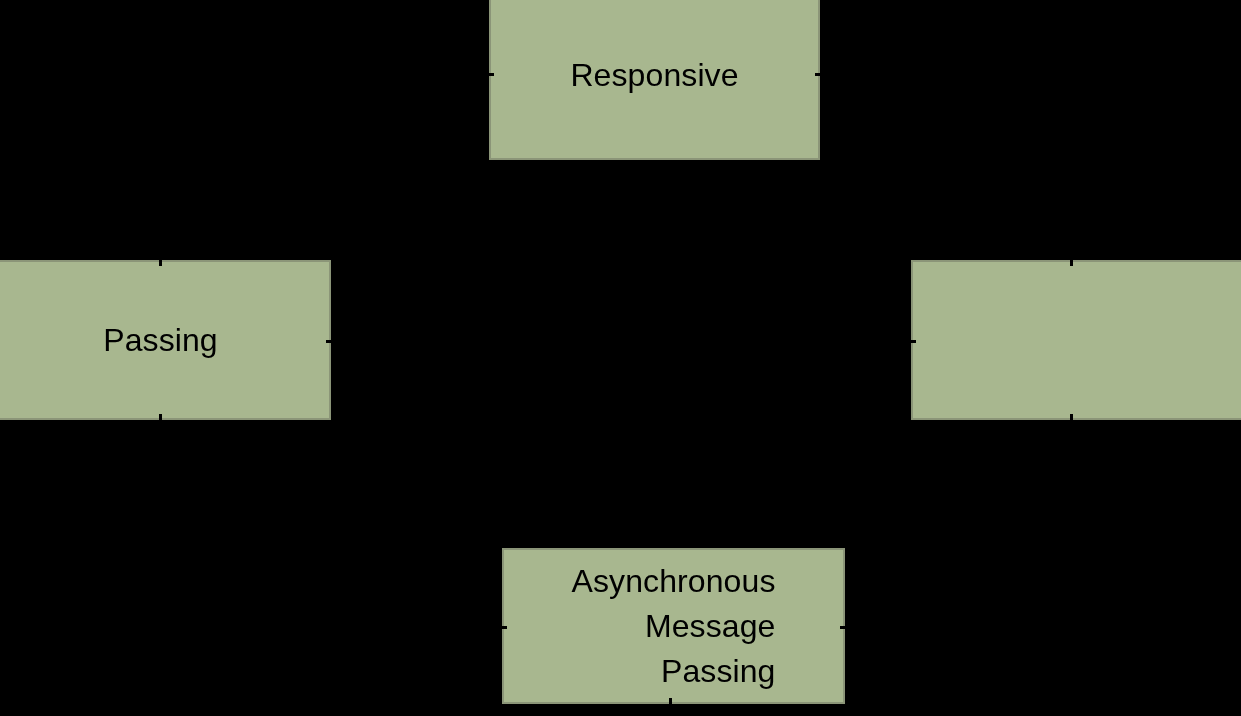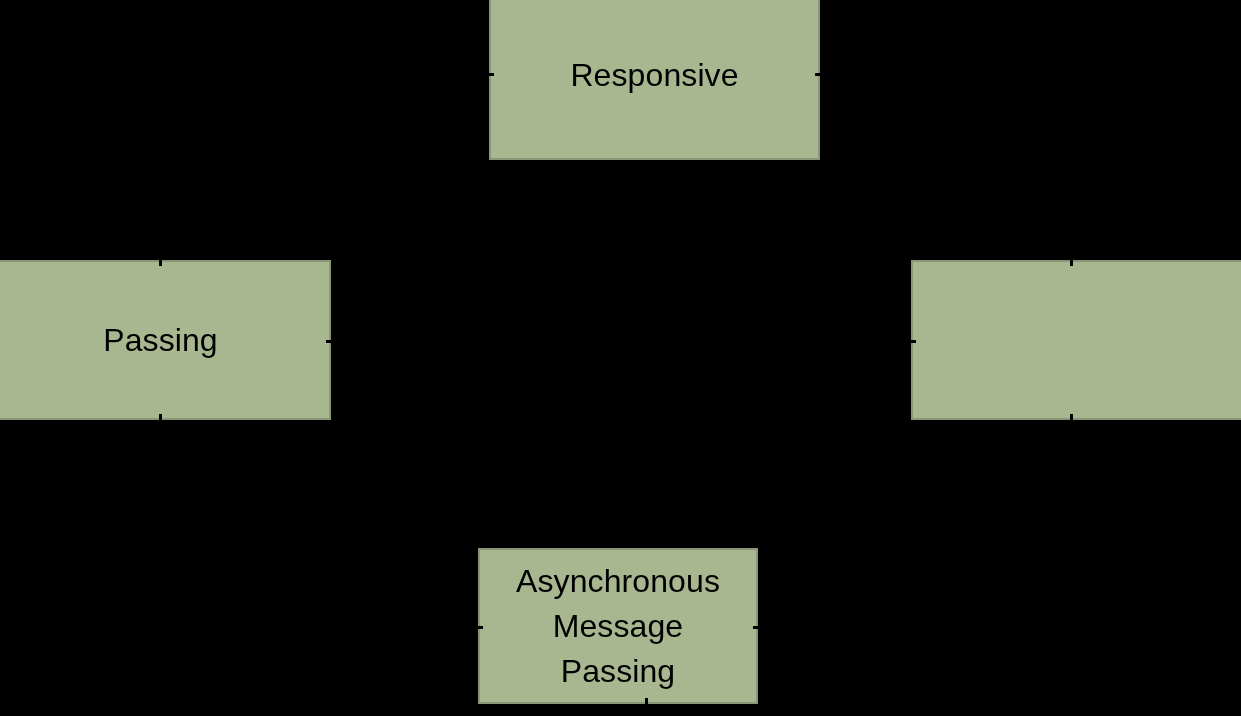--- a/index.html
+++ b/index.html
@@ -56,24 +56,25 @@
   
   #node-resilient {
     left: 911px;
     top: 260px;
     width: 338px;
     height: 160px;
     border-right: none;
   }
   
   #node-async {
-    left: 478px;
+    left: 502px;
     top: 548px;
-    width: 280px;
+    width: 343px;
     height: 156px;
+    text-align: right;
   }
   
   .connector-stub {
     position: absolute;
     background: #000000;
   }
   .stub-v { width: 3px; height: 9px; }
   .stub-h { width: 9px; height: 3px; }
 </style>
 </head>

